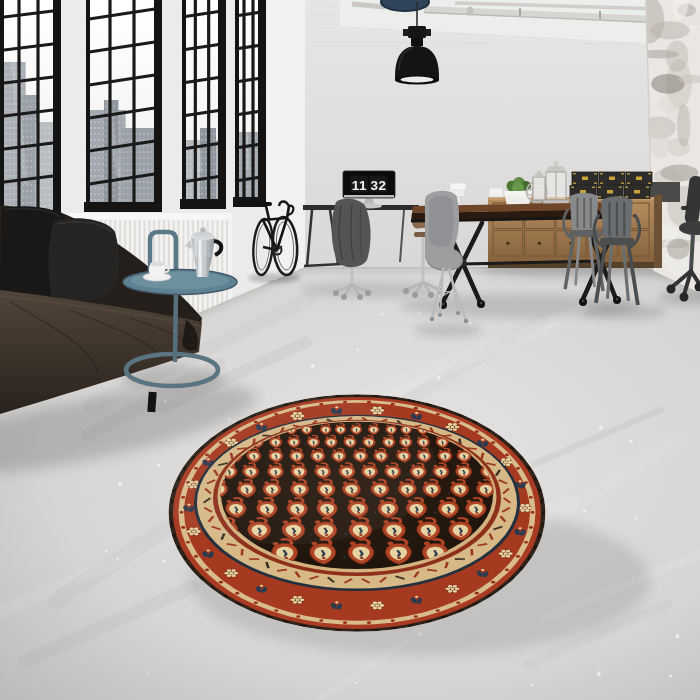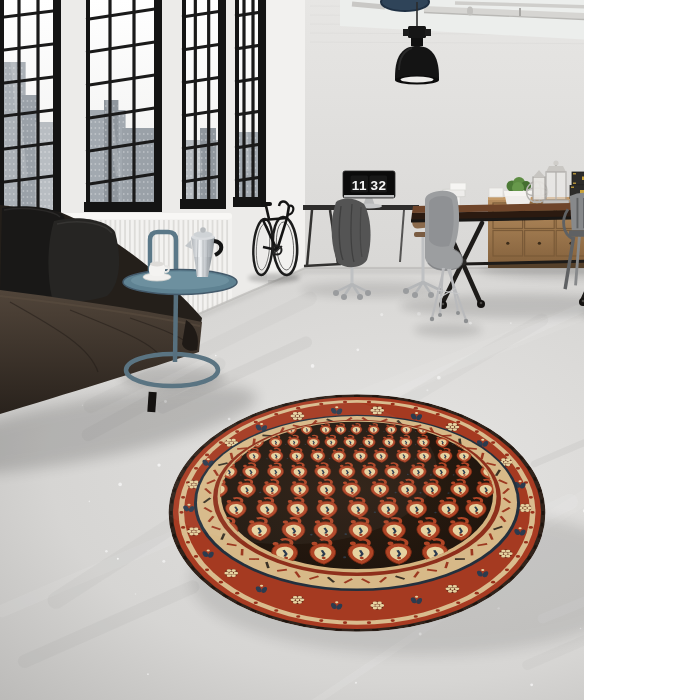--- a/index.html
+++ b/index.html
@@ -1,16 +1,16 @@
 <!DOCTYPE html>
 <html><head>
 <meta charset="utf-8">
 <style>
   html,body{margin:0;padding:0;background:#ffffff;}
-  #stage{width:584px;height:700px;position:relative;overflow:hidden;font-family:"Liberation Sans",sans-serif;}
+  #stage{width:700px;height:700px;position:relative;overflow:hidden;font-family:"Liberation Sans",sans-serif;}
   svg{display:block;}
   text.clock{font-family:"Liberation Sans","DejaVu Sans",sans-serif;font-weight:700;fill:#f5f5f5;letter-spacing:0.5px;}
 </style>
 </head>
 <body>
 
 <div id="stage">
 <svg viewBox="0 0 700 700" width="700" height="700">
   <defs>
     <filter id="f2" x="-40%" y="-40%" width="180%" height="180%">

